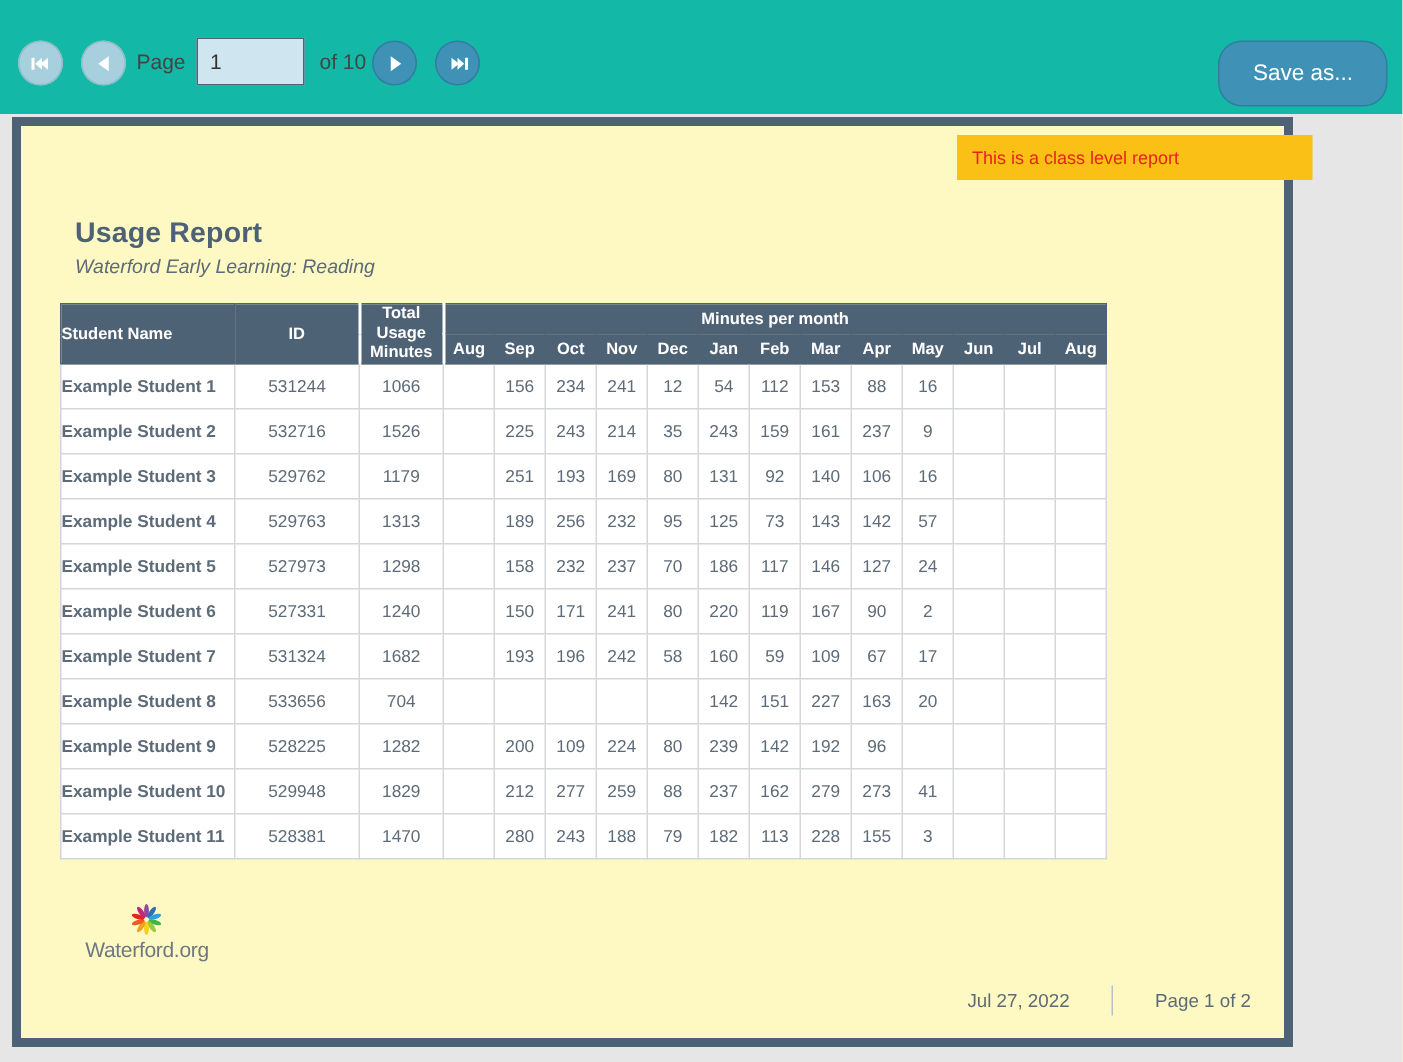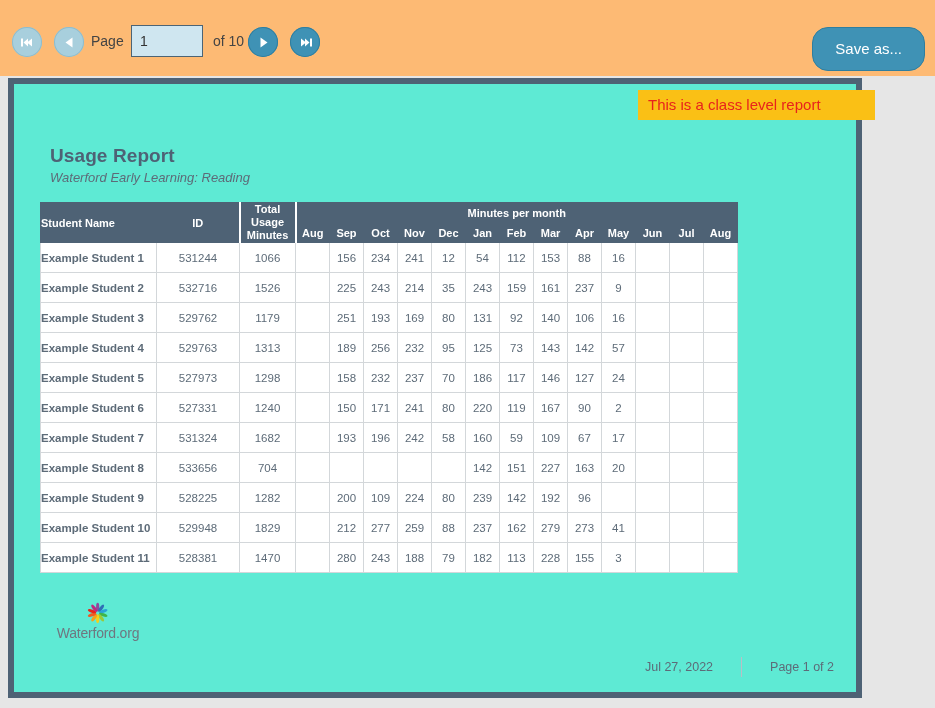--- a/index.html
+++ b/index.html
@@ -7,21 +7,21 @@
     width:935px;height:708px;
     background:#e6e6e6;
     font-family:"Liberation Sans",sans-serif;
     overflow:hidden;
     position:relative;
   }
 
   
   #toolbar{
     position:absolute;left:0;top:0;width:935px;height:76px;
-    background:#fdba74;
+    background:#14b8a6;
   }
   .nav-btn{
     position:absolute;top:27px;width:30px;height:30px;border-radius:50%;
     border:none;padding:0;cursor:pointer;
     display:flex;align-items:center;justify-content:center;
     box-sizing:border-box;
   }
   .nav-btn.disabled{background:#a8cfdd;box-shadow:inset 0 0 0 1px #8fbccb;}
   .nav-btn.enabled{background:#3f92b5;box-shadow:inset 0 0 0 1px #2f7e9f;}
   .nav-btn svg{display:block;}
@@ -64,32 +64,32 @@
   
   #page-frame{
     position:absolute;left:8px;top:78px;
     width:854px;height:620px;
     background:#4e6275;
     padding:6px;
     box-sizing:border-box;
   }
   #page-sheet{
     width:100%;height:100%;
-    background:#5eead4;
+    background:#fef9c3;
     position:relative;
     box-sizing:border-box;
   }
 
   
   #callout{
     position:absolute;left:638px;top:90px;
     width:237px;height:30px;
     background:#fac015;
     color:#e8231c;
-    font-size:15px;
+    font-size:12px;
     line-height:30px;
     padding-left:10px;
     box-sizing:border-box;
     white-space:nowrap;
     z-index:20;
   }
 
   
   #report-title{
     position:absolute;left:36px;top:61px;

